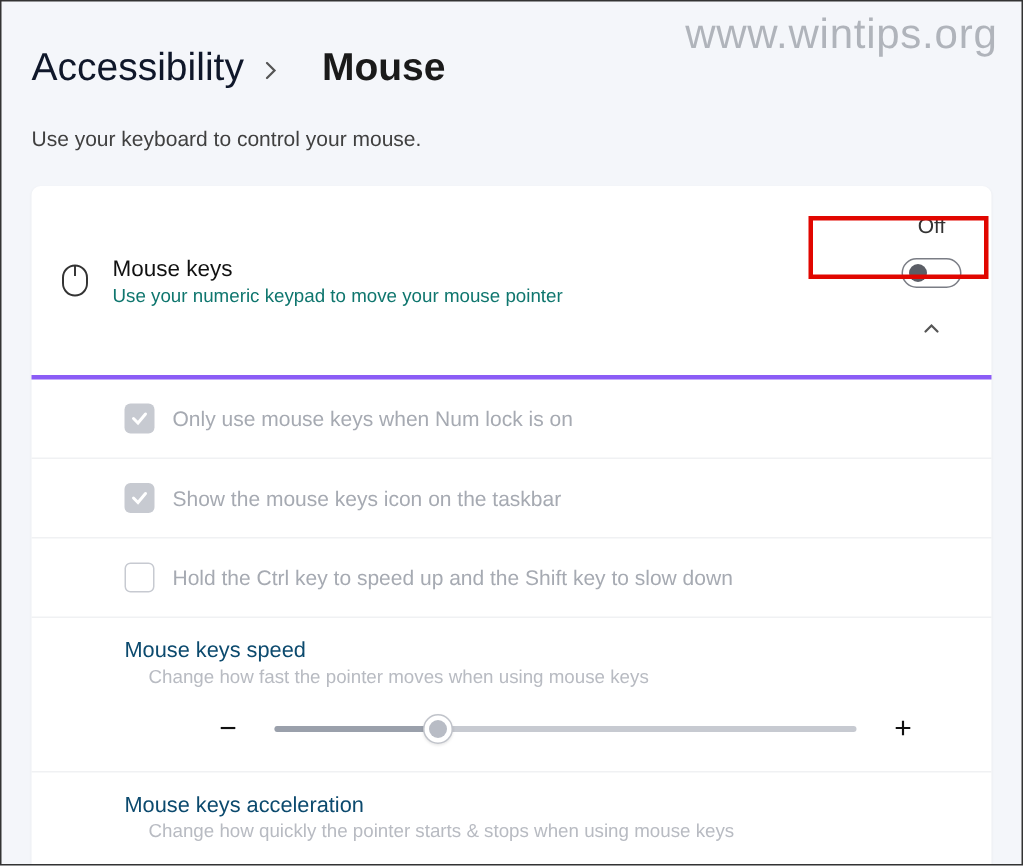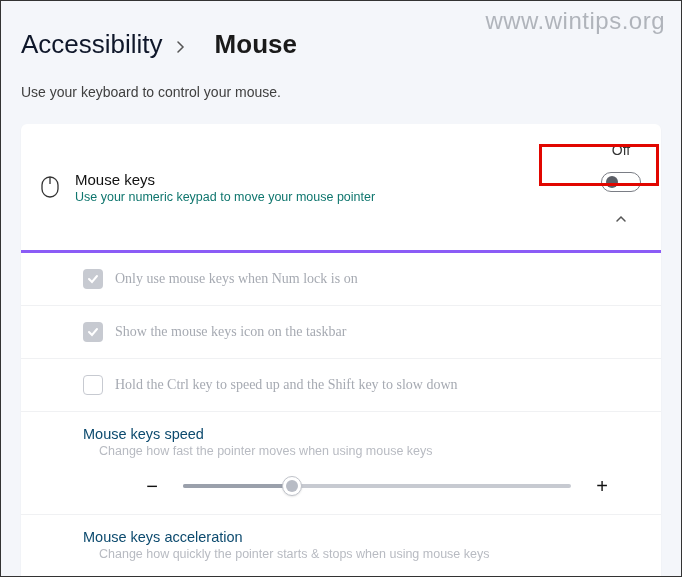--- a/index.html
+++ b/index.html
@@ -9,21 +9,21 @@
     background: #f4f6fa;
     color: #1a1a1a;
     position: relative;
     border: 1px solid #333;
     overflow: hidden;
   }
   .watermark {
     position: absolute;
     top: 6px;
     right: 16px;
-    font-size: 24px;
+    font-size: 28px;
     color: rgba(120,125,135,0.55);
     font-weight: 400;
     letter-spacing: 0.5px;
     pointer-events: none;
     z-index: 100;
   }
   .content {
     padding: 28px 20px 0 20px;
   }
   .breadcrumb {
@@ -103,21 +103,20 @@
     height: 42px;
     pointer-events: none;
     z-index: 50;
   }
   .sub-row {
     padding: 16px 20px 16px 62px;
     border-bottom: 1px solid #f0f1f3;
     display: flex;
     align-items: center;
     gap: 12px;
-    font-family: Liberation Serif, serif;
   }
   .checkbox {
     width: 20px; height: 20px;
     border-radius: 4px;
     display: flex; align-items: center; justify-content: center;
     flex-shrink: 0;
   }
   .checkbox.checked-disabled {
     background: #c7cad1;
   }

